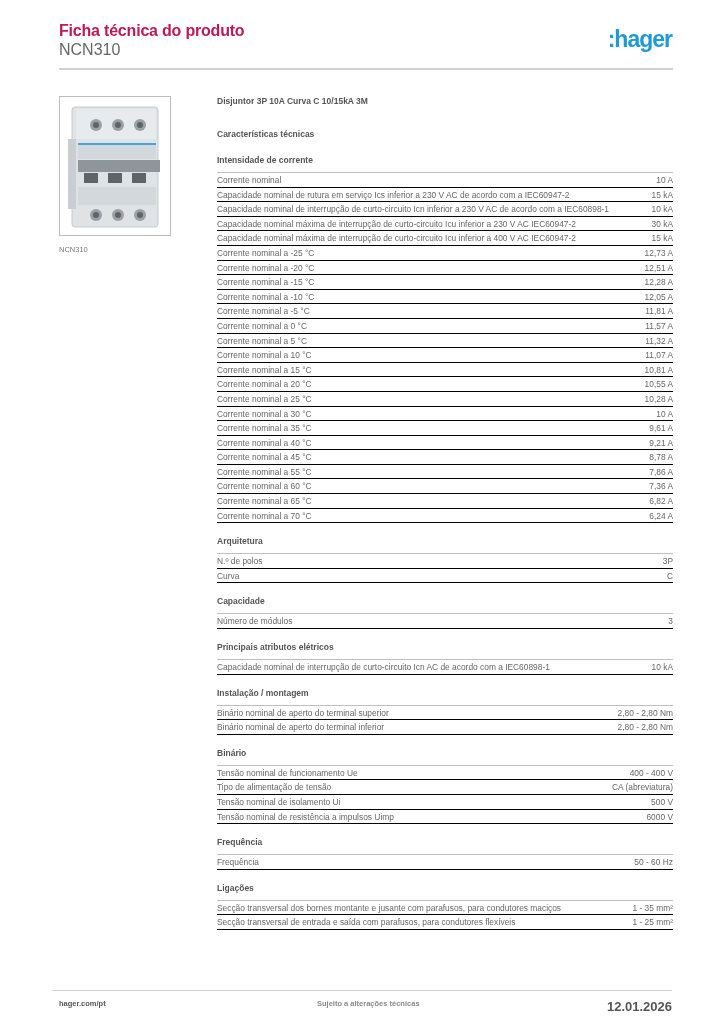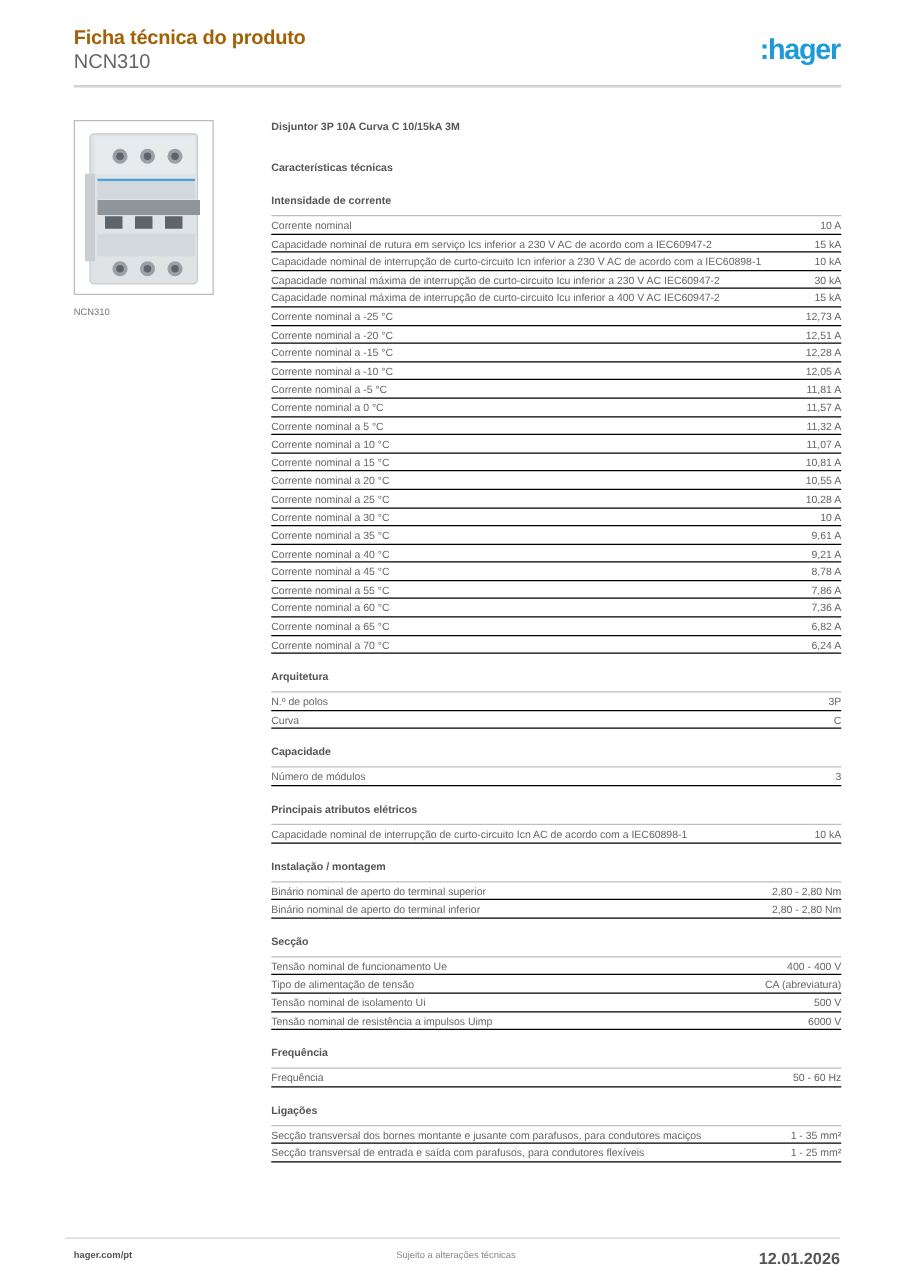--- a/index.html
+++ b/index.html
@@ -1,20 +1,20 @@
 <!DOCTYPE html>
 <html><head>
 <meta charset="utf-8">
 <style>
   * { box-sizing: border-box; margin: 0; padding: 0; }
   html, body { width: 724px; height: 1024px; background: #ffffff; overflow: hidden; }
   body { font-family: "Liberation Sans", sans-serif; color: #555; position: relative; }
 
   .header { position: absolute; left: 59px; top: 20px; width: 614px; height: 48px; }
-  .header-title { position: absolute; left: 0; top: 2px; font-size: 16px; font-weight: bold; color: #a16207; letter-spacing: -0.2px; }
+  .header-title { position: absolute; left: 0; top: 2px; font-size: 16px; font-weight: bold; color: #be185d; letter-spacing: -0.2px; }
   .header-sub { position: absolute; left: 0; top: 21px; font-size: 16px; color: #666; }
   .logo { position: absolute; right: 1px; top: 6px; font-size: 23px; font-weight: bold; color: #1e9ad6; letter-spacing: -1px; }
   .header-rule { position: absolute; left: 59px; top: 68px; width: 614px; height: 2px; background: #d2d2d2; }
 
   .photo-box { position: absolute; left: 59px; top: 96px; width: 112px; height: 140px; border: 1px solid #bdbdbd; background: #fff; }
   .photo-caption { position: absolute; left: 59px; top: 245px; font-size: 7.5px; color: #777; }
 
   .breaker { position: absolute; left: 8px; top: 6px; width: 94px; height: 128px; }
 
   .content { position: absolute; left: 217px; top: 96px; width: 456px; }
@@ -23,21 +23,21 @@
 
   .group { margin-top: 13px; }
   .group.first { margin-top: 14px; }
   .group-title { font-size: 8.5px; font-weight: bold; color: #555; height: 11px; line-height: 11px; border-bottom: 1.5px solid #bfbfbf; padding-bottom: 17px; }
   .row { display: flex; justify-content: space-between; align-items: flex-end; border-bottom: 1px solid #000000; font-size: 8.4px; color: #666; line-height: 10px; padding: 2px 0 1.6px 0; }
   .row .lbl { flex: 1; padding-right: 20px; }
   .row .val { white-space: nowrap; text-align: right; }
 
   .footer-rule { position: absolute; left: 52px; top: 990px; width: 620px; height: 1px; background: #d2d2d2; }
   .footer-left { position: absolute; left: 59px; top: 999px; font-size: 7.5px; font-weight: bold; color: #555; }
-  .footer-center { position: absolute; left: 317px; top: 999px; font-size: 7.5px; color: #888; }
+  .footer-center { position: absolute; left: 317px; top: 999px; font-size: 7.5px; color: #888; font-weight: bold; }
   .footer-right { position: absolute; right: 52px; top: 999px; font-size: 13px; font-weight: bold; color: #555; }
 </style>
 </head>
 <body>
 
 <div class="header">
   <div class="header-title">Ficha técnica do produto</div>
   <div class="header-sub">NCN310</div>
   <div class="logo">:hager</div>
 </div>
@@ -204,21 +204,21 @@
         <div class="row">
           <div class="lbl">Binário nominal de aperto do terminal superior</div>
           <div class="val">2,80 - 2,80 Nm</div>
         </div>
         <div class="row">
           <div class="lbl">Binário nominal de aperto do terminal inferior</div>
           <div class="val">2,80 - 2,80 Nm</div>
         </div>
       </div>
       <div class="group">
-        <div class="group-title">Secção</div>
+        <div class="group-title">Binário</div>
         <div class="row">
           <div class="lbl">Tensão nominal de funcionamento Ue</div>
           <div class="val">400 - 400 V</div>
         </div>
         <div class="row">
           <div class="lbl">Tipo de alimentação de tensão</div>
           <div class="val">CA (abreviatura)</div>
         </div>
         <div class="row">
           <div class="lbl">Tensão nominal de isolamento Ui</div>

